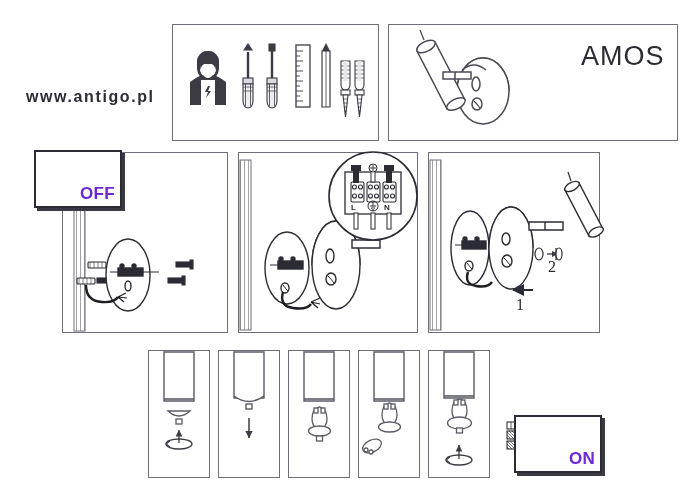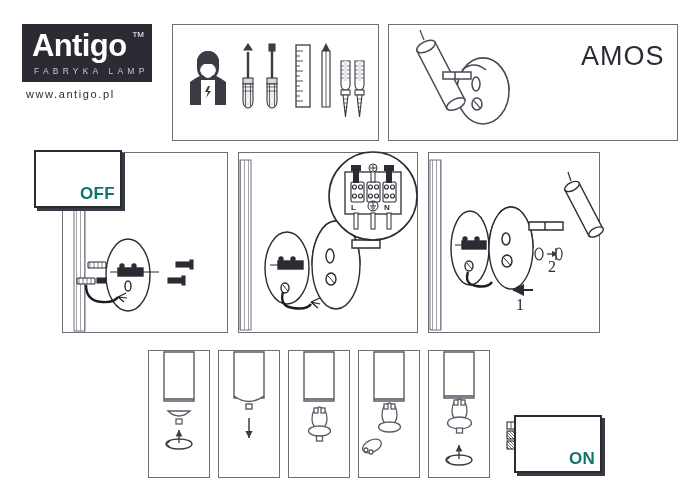--- a/index.html
+++ b/index.html
@@ -51,22 +51,22 @@
   #logo-sub {
     position: absolute;
     left: 12px; bottom: 6px;
     font-size: 8.5px;
     letter-spacing: 4.2px;
     color: #c9c9d1;
   }
   #logo-url {
     position: absolute;
     left: 26px; top: 88px;
-    font-size: 11px;
-    font-weight: normal;
+    font-size: 16px;
+    font-weight: bold;
     letter-spacing: 1.6px;
     color: #2b2b33;
   }
 
   #tools-panel { left: 172px; top: 24px; width: 207px; height: 117px; }
   #product-panel { left: 388px; top: 24px; width: 290px; height: 117px; }
 
   #product-name {
     position: absolute;
     left: 192px; top: 16px;
@@ -102,21 +102,21 @@
     background: #ffffff;
     border: 2.6px solid #2b2b33;
     box-shadow: 3px 3px 0 #3a3a44;
   }
   #off-callout { left: 34px; top: 150px; width: 88px; height: 58px; }
   #on-callout  { left: 514px; top: 415px; width: 88px; height: 58px; }
   .callout-label {
     position: absolute;
     font-size: 17px;
     font-weight: bold;
-    color: #0f766e;
+    color: #6d28d9;
     letter-spacing: 0.3px;
     text-align: right;
   }
   #off-label { right: 5px; bottom: 2px; }
   #on-label  { right: 5px; bottom: 2px; }
 
   .svg-layer {
     position: absolute;
     left: 0; top: 0;
     width: 700px; height: 494px;
@@ -139,25 +139,20 @@
     font-family: "Liberation Sans", sans-serif;
   }
   #term-l { left: 351px; top: 203px; }
   #term-n { left: 384px; top: 203px; }
 </style>
 </head>
 <body>
 
 <div class="sheet">
 
-  <div class="panel" id="logo-panel">
-    <div id="logo-wordmark">Antigo</div>
-    <div id="logo-tm">TM</div>
-    <div id="logo-sub">FABRYKA LAMP</div>
-  </div>
   <div id="logo-url">www.antigo.pl</div>
 
   <div class="panel" id="tools-panel"></div>
 
   <div class="panel" id="product-panel">
     <div id="product-name">AMOS</div>
   </div>
 
   <div class="panel" id="step1-panel"></div>
   <div class="panel" id="step2-panel"></div>

